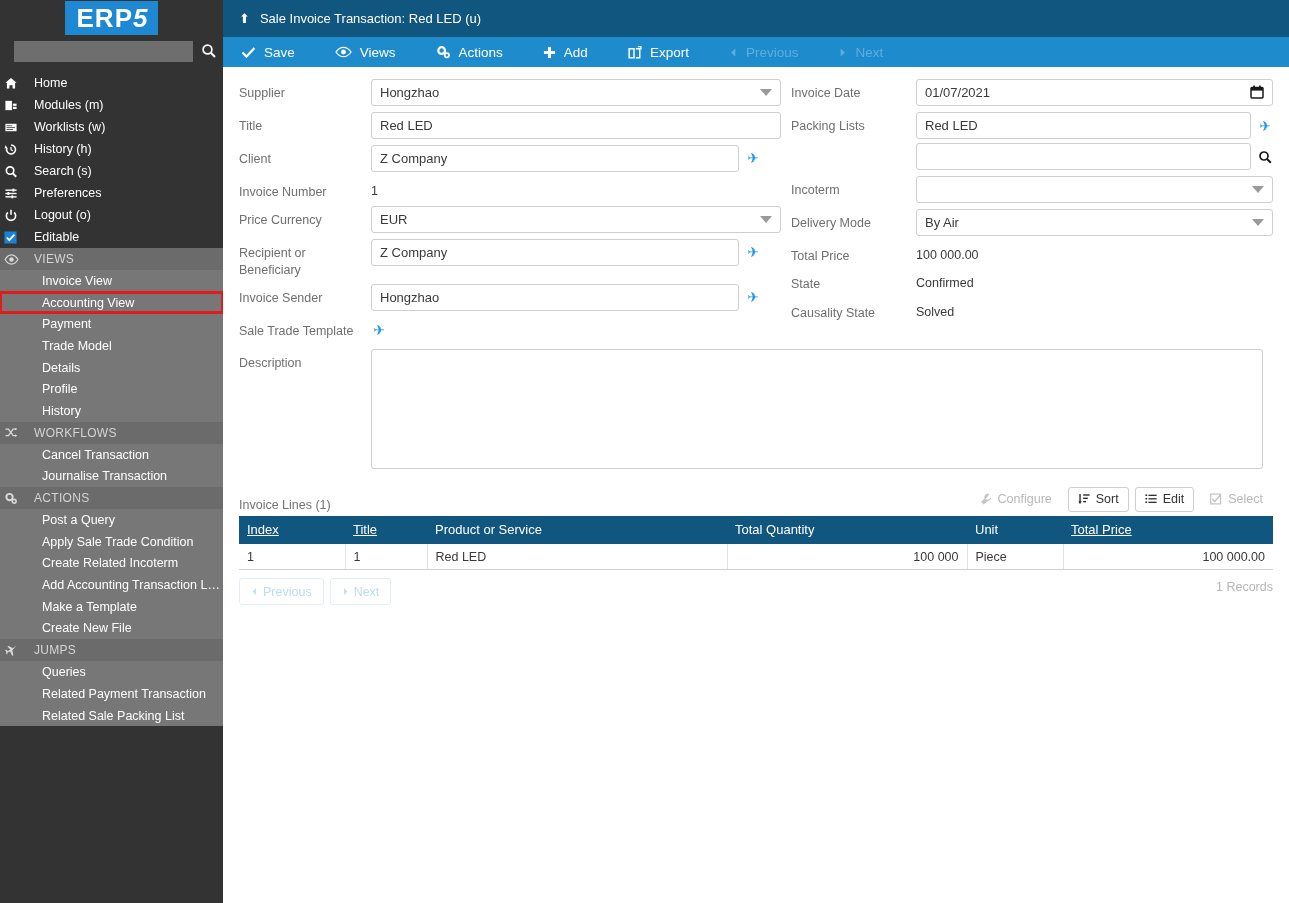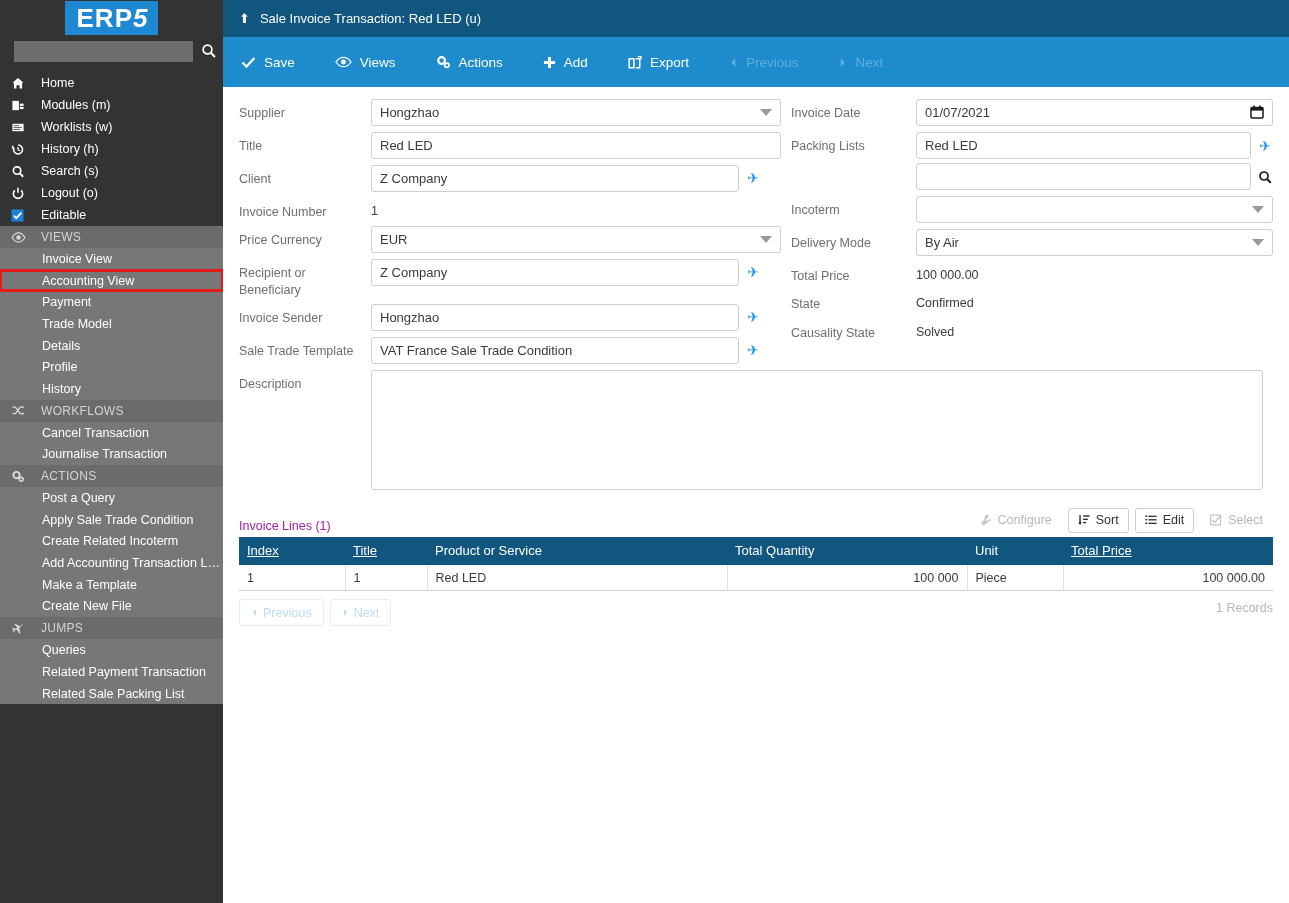--- a/index.html
+++ b/index.html
@@ -55,21 +55,21 @@
     font-size: 12px;
     padding: 0 5px;
     font-family: "Liberation Sans", sans-serif;
   }
   .search-icon { width: 16px; height: 16px; color: #ffffff; flex: 0 0 16px; }
 
   .nav-list { padding-top: 6px; }
   .nav-item {
     display: flex; align-items: center;
     height: 22px;
-    padding-left: 11px;
+    padding-left: 4px;
     font-size: 12.5px;
     color: #ffffff;
     cursor: pointer;
   }
   .nav-item .ic {
     width: 18px; min-width: 18px; height: 14px;
     display: flex; align-items: center; justify-content: flex-start;
     color: #ffffff;
     margin-right: 12px;
   }
@@ -116,21 +116,21 @@
     background: #11567f;
     color: #ffffff;
     display: flex; align-items: center;
     padding-left: 16px;
     font-size: 13px;
     gap: 10px;
   }
   .titlebar .up-arrow { font-size: 13px; line-height: 1; }
 
   .toolbar {
-    height: 50px;
+    height: 30px;
     background: #1e8bcd;
     display: flex; align-items: center;
     padding-left: 18px;
     color: #ffffff;
     font-size: 13.5px;
   }
   .tb-btn {
     display: flex; align-items: center; gap: 8px;
     height: 38px;
     padding-right: 40px;
@@ -197,21 +197,21 @@
     font-family: "Liberation Sans", sans-serif;
     font-size: 13px;
     padding: 6px 8px;
   }
   .desc-row .fctl { padding-right: 0; }
   .desc-area { width: 892px; }
 
   
   .listbox { padding: 0 16px 0 16px; margin-top: 9px; }
   .lb-head { display: flex; align-items: flex-end; justify-content: space-between; height: 28px; }
-  .lb-title { font-size: 12.5px; color: #a21caf; }
+  .lb-title { font-size: 12.5px; color: #737373; }
   .lb-btns { display: flex; gap: 6px; align-items: center; }
   .lb-btn {
     display: flex; align-items: center; gap: 6px;
     height: 25px; padding: 0 9px;
     border: 1px solid #cfcfcf;
     border-radius: 3px;
     background: #ffffff;
     font-size: 12.5px;
     color: #333333;
     cursor: pointer;
@@ -328,20 +328,33 @@
       <div class="nav-item">
         <span class="ic">
             <svg viewBox="0 0 14 14" width="14" height="13">
               <circle cx="6" cy="6" r="4" fill="none" stroke="#fff" stroke-width="1.8"></circle>
               <line x1="8.9" y1="8.9" x2="12.6" y2="12.6" stroke="#fff" stroke-width="2.1"></line>
             </svg>
           </span>
         <span class="lbl">Search (s)</span>
       </div>
 
+      <div class="nav-item">
+        <span class="ic">
+            <svg viewBox="0 0 14 14" width="14" height="13">
+              <line x1="1" y1="3.4" x2="13" y2="3.4" stroke="#fff" stroke-width="1.5"></line>
+              <line x1="1" y1="7" x2="13" y2="7" stroke="#fff" stroke-width="1.5"></line>
+              <line x1="1" y1="10.6" x2="13" y2="10.6" stroke="#fff" stroke-width="1.5"></line>
+              <rect x="8.6" y="1.8" width="2" height="3.2" fill="#fff"></rect>
+              <rect x="3.2" y="5.4" width="2" height="3.2" fill="#fff"></rect>
+              <rect x="7.4" y="9" width="2" height="3.2" fill="#fff"></rect>
+            </svg>
+          </span>
+        <span class="lbl">Preferences</span>
+      </div>
 
       <div class="nav-item">
         <span class="ic">
             <svg viewBox="0 0 14 14" width="14" height="13">
               <path d="M3.6 3.6 A5 5 0 1 0 10.4 3.6" fill="none" stroke="#fff" stroke-width="1.7"></path>
               <line x1="7" y1="0.9" x2="7" y2="6.2" stroke="#fff" stroke-width="1.7"></line>
             </svg>
           </span>
         <span class="lbl">Logout (o)</span>
       </div>
@@ -595,21 +608,20 @@
           <div class="flabel">Invoice Sender</div>
           <div class="fctl">
             <input class="inp narrow" value="Hongzhao" style="">
             <span class="icon-btn plane">✈</span>
           </div>
         </div>
 
         <div class="frow">
           <div class="flabel">Sale Trade Template</div>
           <div class="fctl">
-            <input class="inp narrow" value="VAT France Sale Trade Condition" style="">
             <span class="icon-btn plane">✈</span>
           </div>
         </div>
 
         <div class="frow desc-row">
           <div class="flabel">Description</div>
           <div class="fctl">
             <textarea class="ta desc-area" style=""></textarea>
           </div>
         </div>

